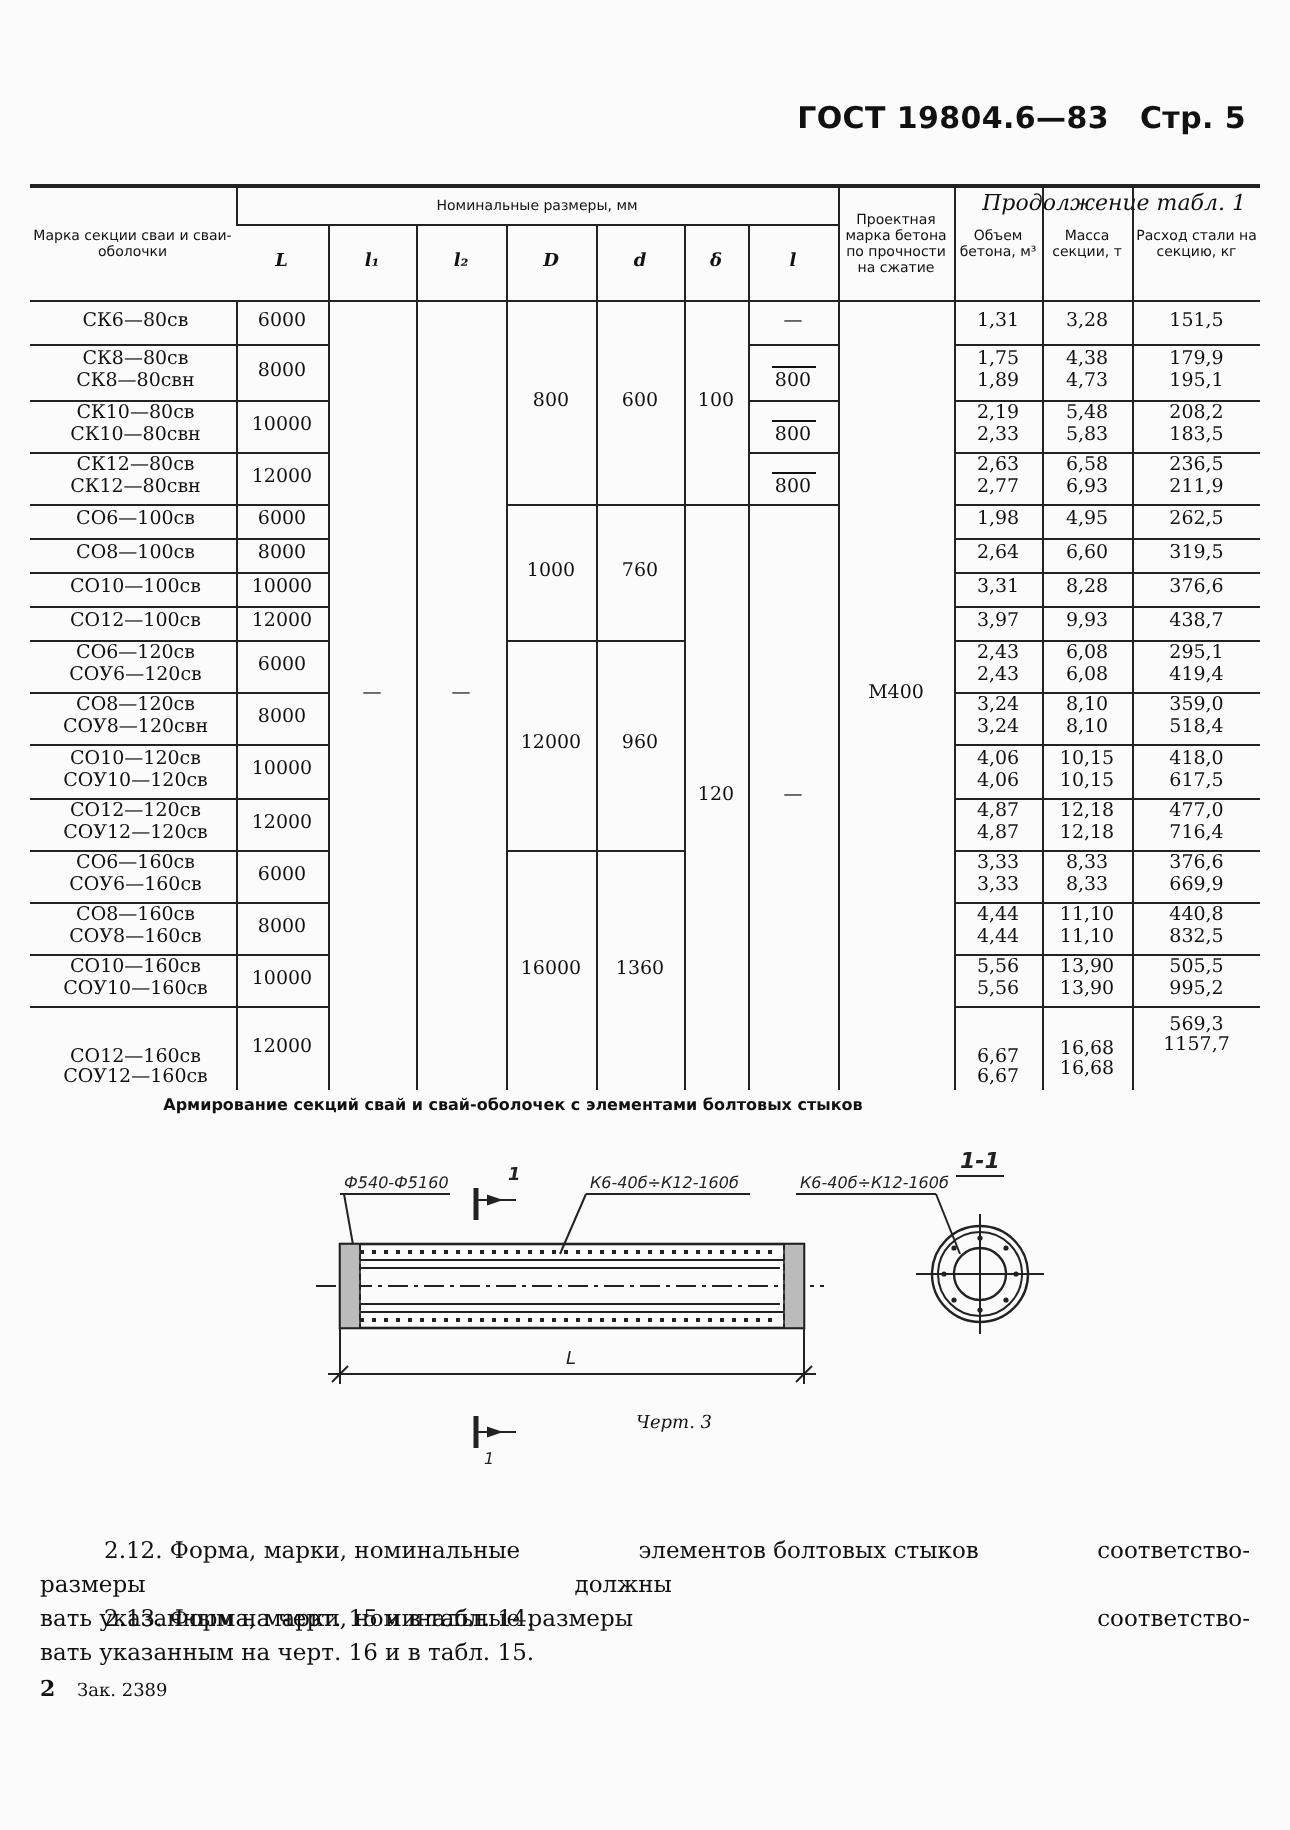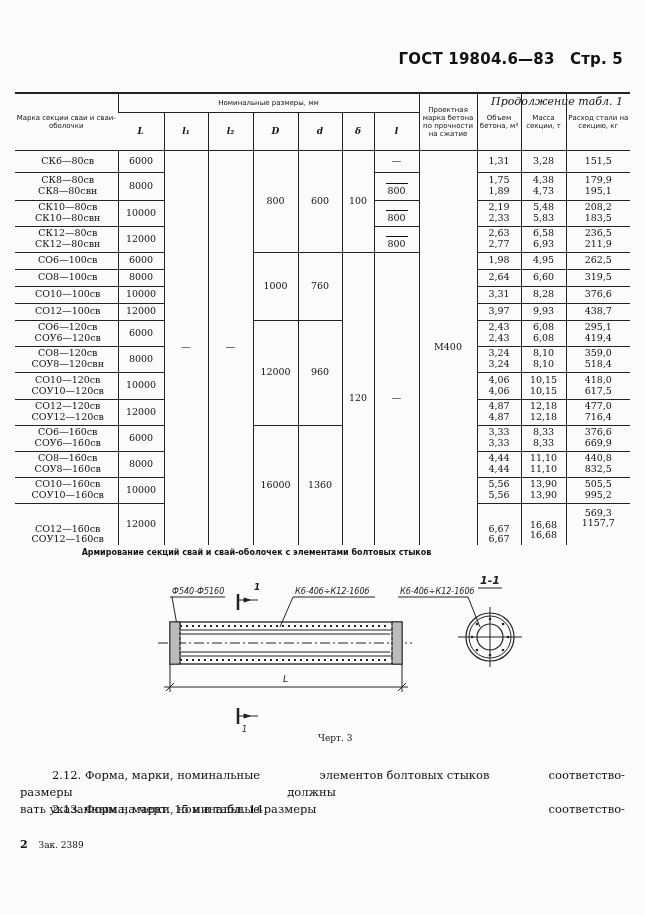--- a/index.html
+++ b/index.html
@@ -15,21 +15,21 @@
   table.t th{font-family:"DejaVu Sans",sans-serif;font-size:7px;line-height:1.15;border-bottom:1.3px solid #222;}
   table.t th.it{font-family:"DejaVu Serif",serif;font-style:italic;font-weight:bold;font-size:9px;}
   table.t td{font-size:9.5px;line-height:1.15;}
   td.mark{text-align:right;padding-left:3px !important;border-bottom:1.2px solid #222;}
   td.c{border-bottom:1.2px solid #222;}
   td.nb{border-bottom:none;}
   .frac{display:inline-block;text-align:center;}
   .frac .n{display:block;border-bottom:1.2px solid #111;height:7px;width:22px;margin:0 auto 2px;}
   .caption{left:0;width:513px;top:548px;text-align:center;font-family:"DejaVu Sans",sans-serif;font-weight:bold;font-size:8px;}
   .drawing{left:150px;top:572px;}
-  .chert{left:318px;top:733px;font-size:9px;}
+  .chert{left:318px;top:707px;font-size:9px;font-style:italic;}
   .para{left:20px;font-size:11.5px;line-height:17px;width:605px;}
   .para p{margin:0;}
   .ind{text-indent:32px;}
   .just{display:flex;justify-content:space-between;}
   .footer{left:20px;top:838px;font-size:9px;}
   .footer b{font-size:11px;margin-right:8px;}
 </style>
 </head>
 <body>
 
@@ -462,18 +462,19 @@
       <span>элементов болтовых стыков должны</span>
       <span>соответство-</span>
   </p>
   <p>вать указанным на черт. 15 и в табл. 14.</p>
 </div>
 <div class="abs para" style="top:801px">
   <p class="just ind">
     <span>2.13. Форма, марки, номинальные размеры</span>
       <span>соответство-</span>
   </p>
+  <p>вать указанным на черт. 16 и в табл. 15.</p>
 </div>
 
 <div class="abs footer">
   <b>2</b>
   <span>Зак. 2389</span>
 </div>
 
 </body></html>

